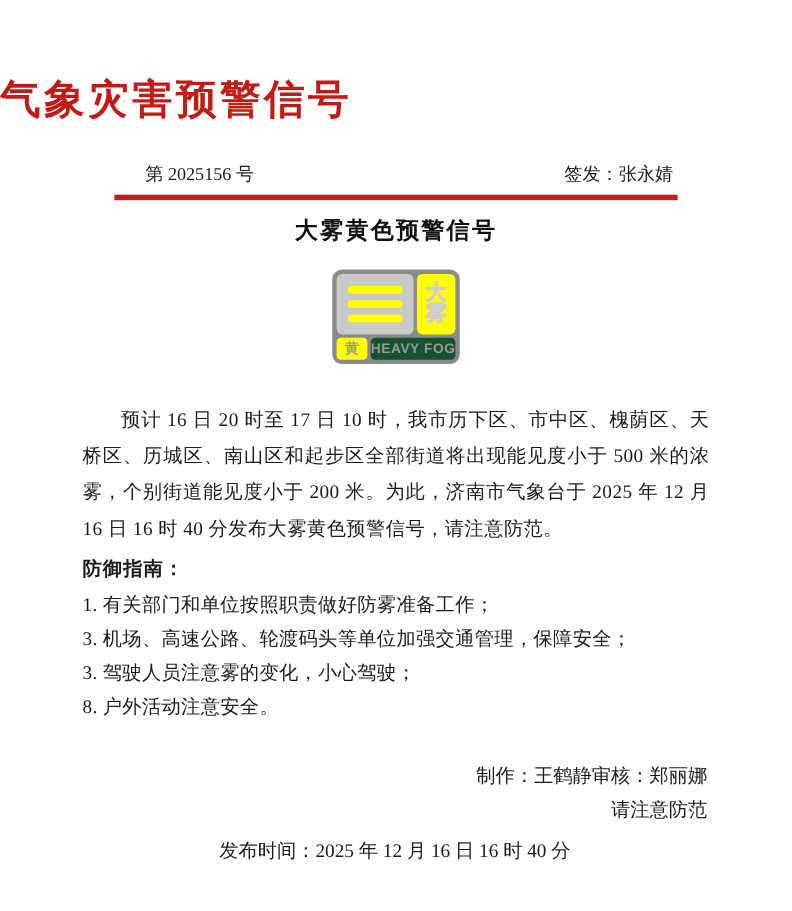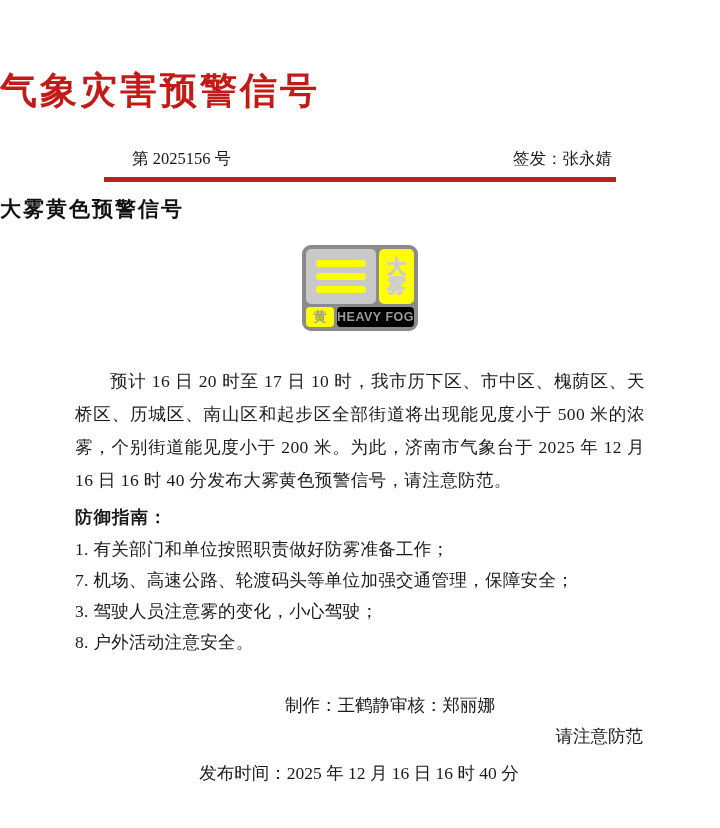--- a/index.html
+++ b/index.html
@@ -51,21 +51,21 @@
 
   .divider {
     width: 512px;
     height: 5px;
     background: #c0201c;
     margin: 7px auto 0 auto;
   }
 
   
   .subtitle {
-    text-align: left;
+    text-align: center;
     font-size: 21px;
     font-weight: bold;
     letter-spacing: 2px;
     margin-top: 13px;
     color: #111;
   }
 
   
   .icon-wrap {
     display: flex;
@@ -133,21 +133,21 @@
     display: flex;
     align-items: center;
     justify-content: center;
     font-family: "Liberation Sans", "DejaVu Sans", sans-serif;
     font-size: 13px;
     font-weight: bold;
     color: #9a9a9a;
   }
   .fog-en {
     flex: 1 1 auto;
-    background: #000000;
+    background: #14532d;
     border-radius: 4px;
     display: flex;
     align-items: center;
     justify-content: center;
     font-family: "Liberation Sans", "DejaVu Sans", sans-serif;
     font-size: 12.5px;
     font-weight: bold;
     letter-spacing: 0.5px;
     color: #9a9a9a;
   }
@@ -181,21 +181,21 @@
 
   
   .footer {
     margin: 32px auto 0 auto;
     width: 570px;
     font-size: 17.5px;
     line-height: 31px;
   }
   .footer-row1 {
     display: flex;
-    justify-content: center;
+    justify-content: flex-end;
     padding: 0 2px 0 62px;
     box-sizing: border-box;
   }
   .footer-office { text-align: right; padding-right: 2px; }
   .footer-time { text-align: center; padding-right: 2px; margin-top: 6px; }
 </style>
 </head>
 <body>
 
 <div class="page">
@@ -231,21 +231,21 @@
     </div>
   </div>
 
   <div class="body-block">
     <p class="body-para">预计 16 日 20 时至 17 日 10 时，我市历下区、市中区、槐荫区、天桥区、历城区、南山区和起步区全部街道将出现能见度小于 500 米的浓雾，个别街道能见度小于 200 米。为此，济南市气象台于 2025 年 12 月 16 日 16 时 40 分发布大雾黄色预警信号，请注意防范。</p>
 
     <div class="guide-heading">防御指南：</div>
 
     <ul class="guide-list">
       <li>1. 有关部门和单位按照职责做好防雾准备工作；</li>
-      <li>7. 机场、高速公路、轮渡码头等单位加强交通管理，保障安全；</li>
+      <li>3. 机场、高速公路、轮渡码头等单位加强交通管理，保障安全；</li>
       <li>3. 驾驶人员注意雾的变化，小心驾驶；</li>
       <li>8. 户外活动注意安全。</li>
     </ul>
   </div>
 
   <div class="footer">
     <div class="footer-row1">
       <span>制作：王鹤静</span>
       <span>审核：郑丽娜</span>
     </div>

